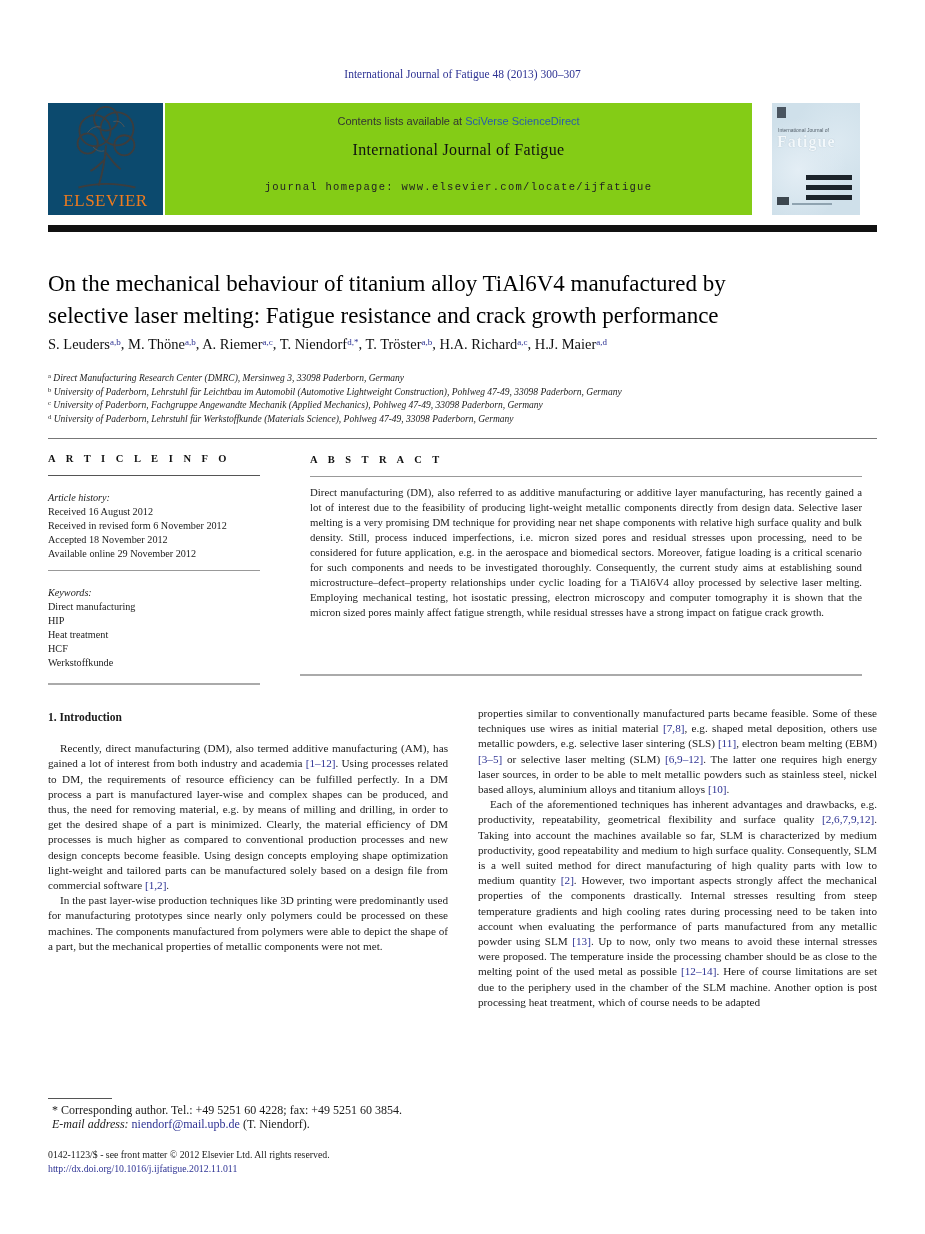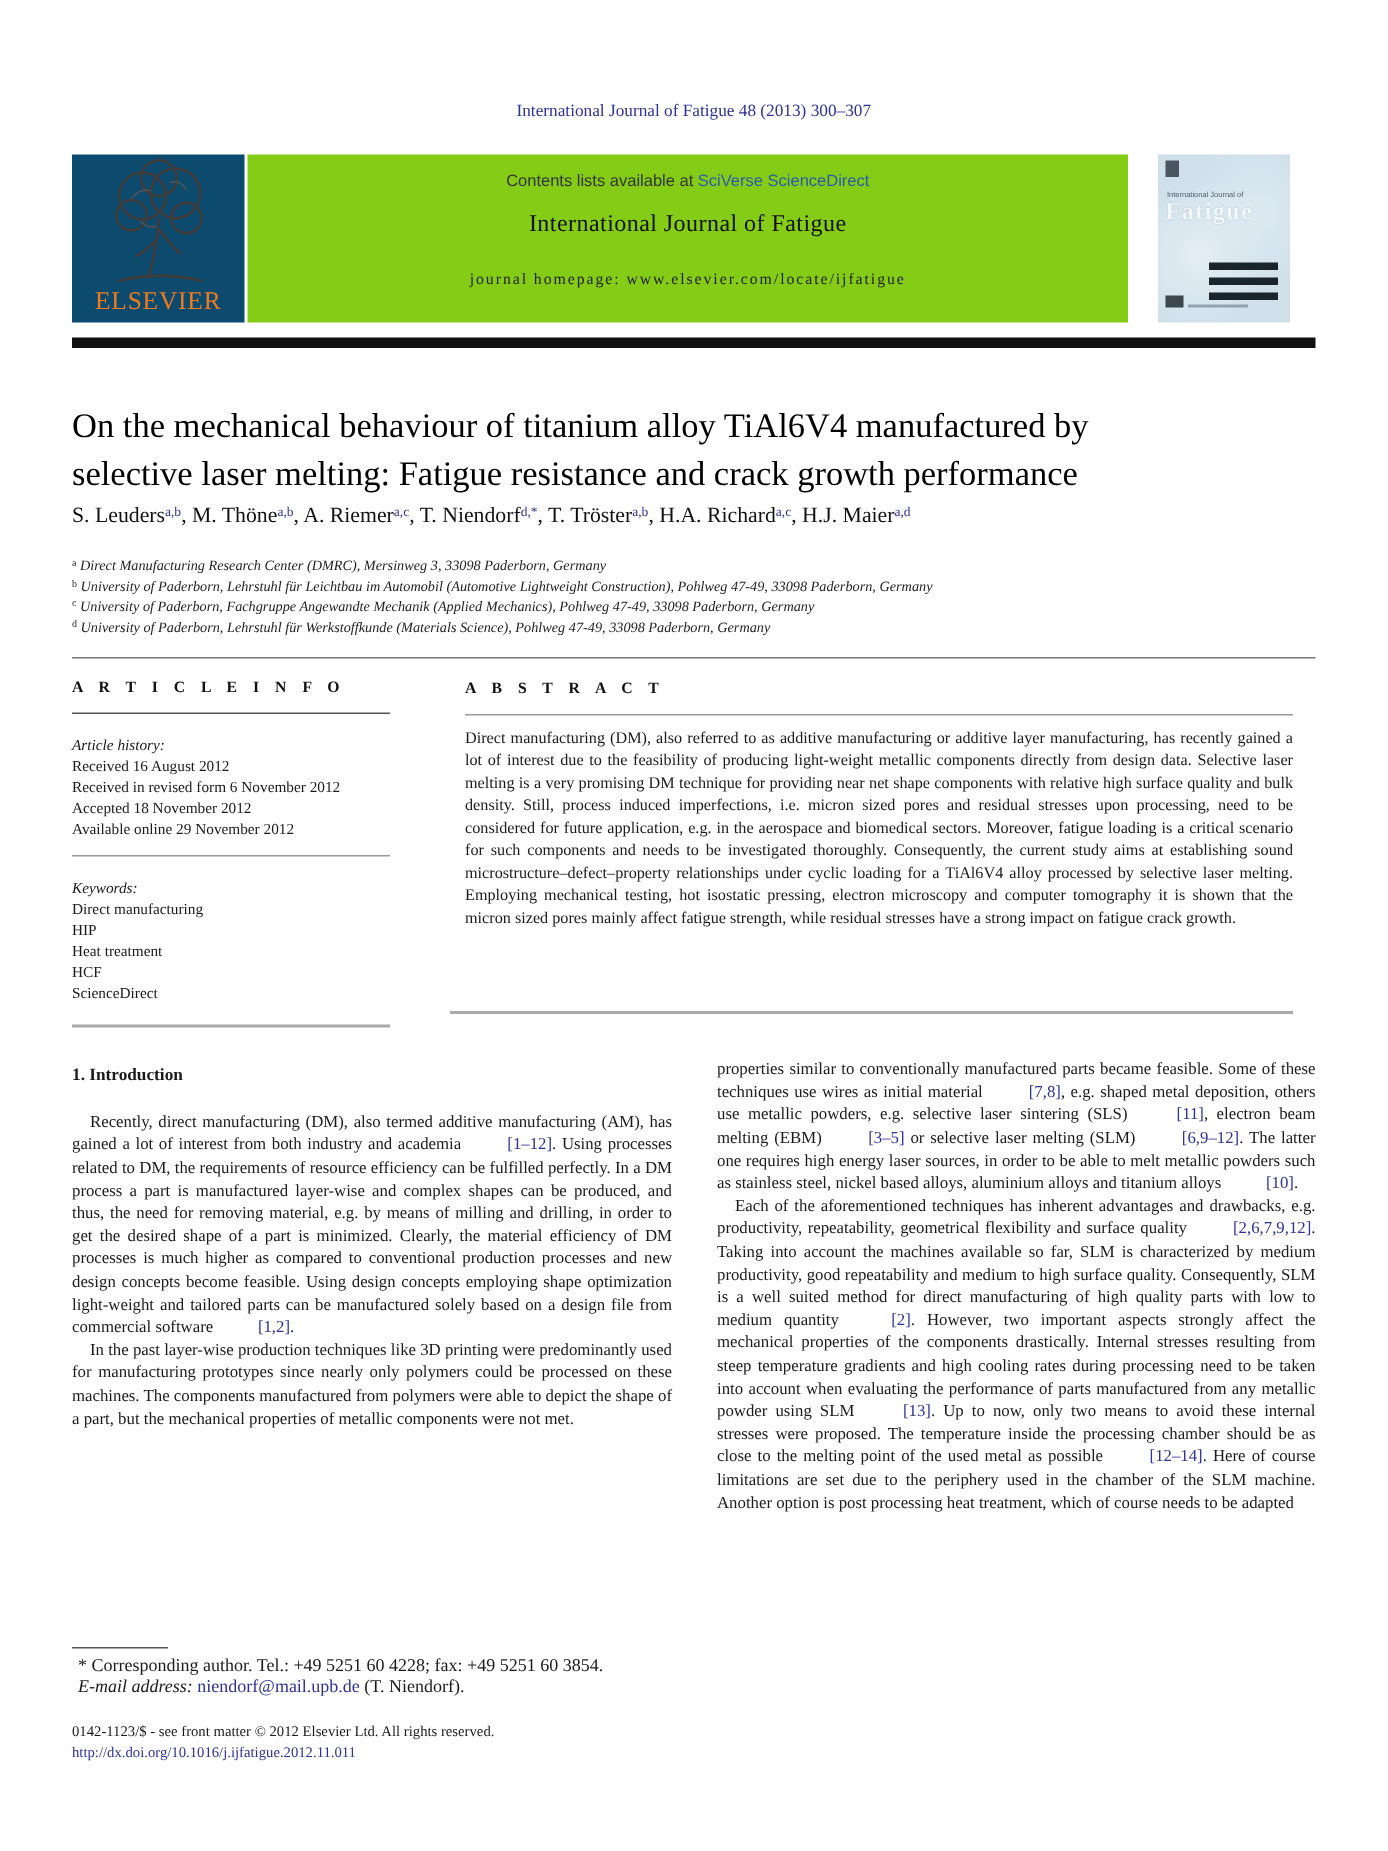--- a/index.html
+++ b/index.html
@@ -15,21 +15,21 @@
   
   .logo-box{position:absolute;left:48px;top:103px;width:115px;height:112px;background:#0c4a6e;
             text-align:center;}
   .logo-box svg{display:block;margin:2px auto 0;}
   .elsevier-word{font-size:17px;color:#ef7b1e;letter-spacing:0.5px;margin-top:-2px;}
   .band{position:absolute;left:165px;top:103px;width:587px;height:112px;background:#84cc16;
         text-align:center;}
   .contents-line{font-family:"Liberation Sans", sans-serif;font-size:11px;color:#333;
                  margin-top:12px;}
   .band-title{font-size:16px;color:#111;margin-top:14px;letter-spacing:0.3px;}
-  .homepage-line{font-family:Liberation Serif, serif;font-size:10.5px;color:#222;
+  .homepage-line{font-family:Liberation Mono, monospace;font-size:10.5px;color:#222;
                  letter-spacing:1.3px;margin-top:22px;}
   .cover{position:absolute;left:772px;top:103px;width:88px;height:112px;background:#cfe0ea;
          background-image:radial-gradient(ellipse at 30% 60%, #e4eef5 0%, rgba(228,238,245,0) 55%),
                           radial-gradient(ellipse at 75% 35%, #dce9f1 0%, rgba(220,233,241,0) 50%);
          overflow:hidden;}
   .cover-minilogo{position:absolute;left:5px;top:4px;width:9px;height:11px;background:#4a5560;}
   .cover-small-title{position:absolute;left:6px;top:24px;font-family:"Liberation Sans", sans-serif;
                      font-size:5px;color:#54606b;}
   .cover-big-title{position:absolute;left:5px;top:30px;font-size:16px;color:#f3f8fb;
                    letter-spacing:1px;text-shadow:0 0 1px #9fb4c2;font-weight:bold;}
@@ -62,21 +62,21 @@
   .info-rule.bottom{position:absolute;left:48px;top:674px;width:212px;height:2px;background:#aaa;}
   .abs-rule-b{position:absolute;left:300px;top:674px;width:562px;height:2px;background:#aaa;}
 
   
   .colL{position:absolute;left:48px;top:706px;width:400px;font-size:11.2px;line-height:15.2px;}
   .colR{position:absolute;left:478px;top:706px;width:399px;font-size:11.2px;line-height:15.2px;}
   .h-sec{font-weight:bold;font-size:11.5px;margin:4px 0 16px 0;}
   .para{text-align:justify;text-indent:12px;margin:0;}
   .para + .para{margin-top:0;}
   .para.noindent{text-indent:0;}
-  .cite{color:#2d3293;margin-left:27px;}
+  .cite{color:#2d3293;}
 
   
   .footnote{position:absolute;left:48px;top:1098px;width:400px;font-size:12px;line-height:13.5px;}
   .fn-rule{width:64px;height:1px;background:#555;margin-bottom:5px;}
   .fn-line{padding-left:10px;text-indent:-6px;}
   .bottom-matter{position:absolute;left:48px;top:1148px;width:500px;font-size:9.8px;line-height:13.5px;}
 </style>
 </head>
 <body>
 
@@ -147,21 +147,21 @@
     <div>Received 16 August 2012</div>
     <div>Received in revised form 6 November 2012</div>
     <div>Accepted 18 November 2012</div>
     <div>Available online 29 November 2012</div>
     <div class="info-rule"></div>
     <div class="ital">Keywords:</div>
     <div>Direct manufacturing</div>
     <div>HIP</div>
     <div>Heat treatment</div>
     <div>HCF</div>
-    <div>ScienceDirect</div>
+    <div>Werkstoffkunde</div>
   </div>
   <div class="info-rule bottom"></div>
 
   <div class="abs-col">
     <div class="sec-head">A B S T R A C T</div>
     <div class="abs-rule"></div>
     <div class="abs-text">Direct manufacturing (DM), also referred to as additive manufacturing or additive layer manufacturing, has recently gained a lot of interest due to the feasibility of producing light-weight metallic components directly from design data. Selective laser melting is a very promising DM technique for providing near net shape components with relative high surface quality and bulk density. Still, process induced imperfections, i.e. micron sized pores and residual stresses upon processing, need to be considered for future application, e.g. in the aerospace and biomedical sectors. Moreover, fatigue loading is a critical scenario for such components and needs to be investigated thoroughly. Consequently, the current study aims at establishing sound microstructure–defect–property relationships under cyclic loading for a TiAl6V4 alloy processed by selective laser melting. Employing mechanical testing, hot isostatic pressing, electron microscopy and computer tomography it is shown that the micron sized pores mainly affect fatigue strength, while residual stresses have a strong impact on fatigue crack growth.</div>
   </div>
   <div class="abs-rule-b"></div>
 

